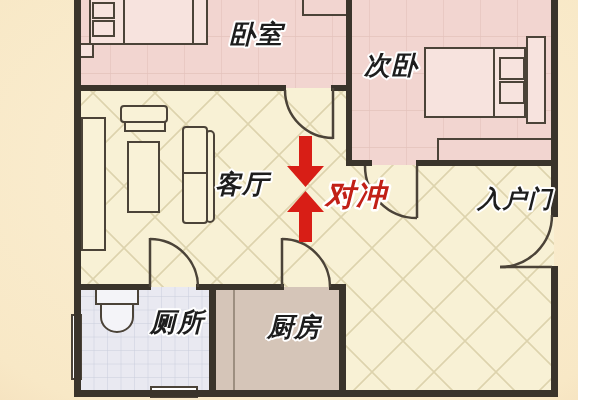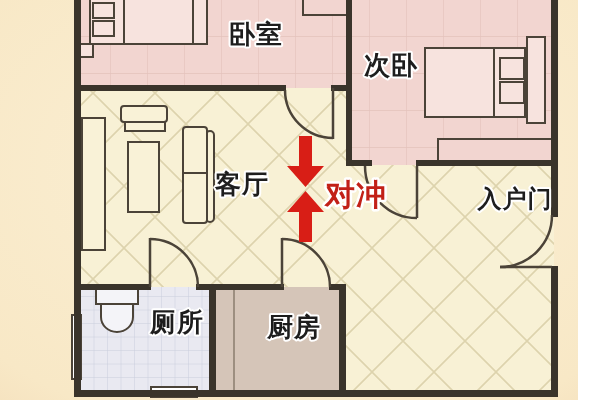--- a/index.html
+++ b/index.html
@@ -3,20 +3,21 @@
 <meta charset="utf-8">
 <style>
   html,body{margin:0;padding:0;}
   body{
     width:600px;height:400px;overflow:hidden;
     font-family:"Liberation Sans","DejaVu Sans",sans-serif;
   }
   .stage{
     position:relative;width:578px;height:400px;
     background:radial-gradient(130% 125% at 52% 42%, #fbf0d6 0%, #f8e8c6 55%, #efd2ab 85%, #e7c399 100%);
+    font-style:italic;
   }
   svg{position:absolute;left:0;top:0;}
   text{
     font-family:"Liberation Sans","DejaVu Sans",sans-serif;
     font-weight:bold;
     paint-order:stroke;
     stroke:#ffffff;
     stroke-width:4px;
     stroke-linejoin:round;
     letter-spacing:1px;

